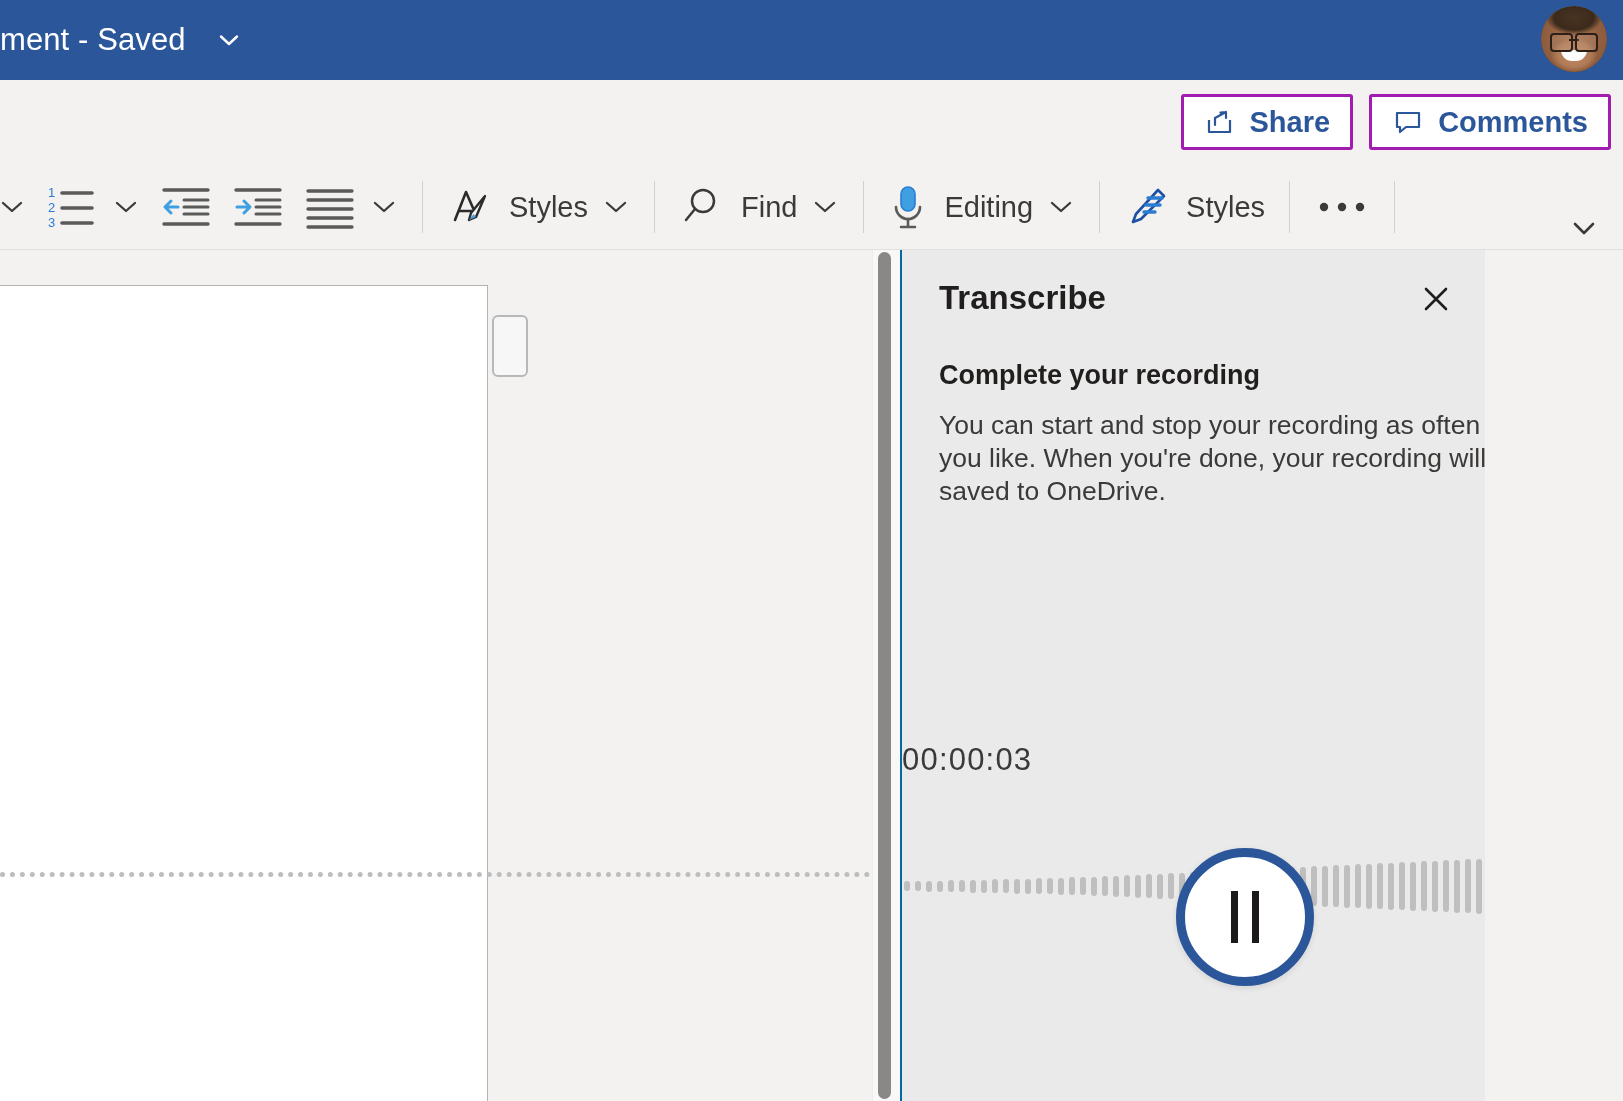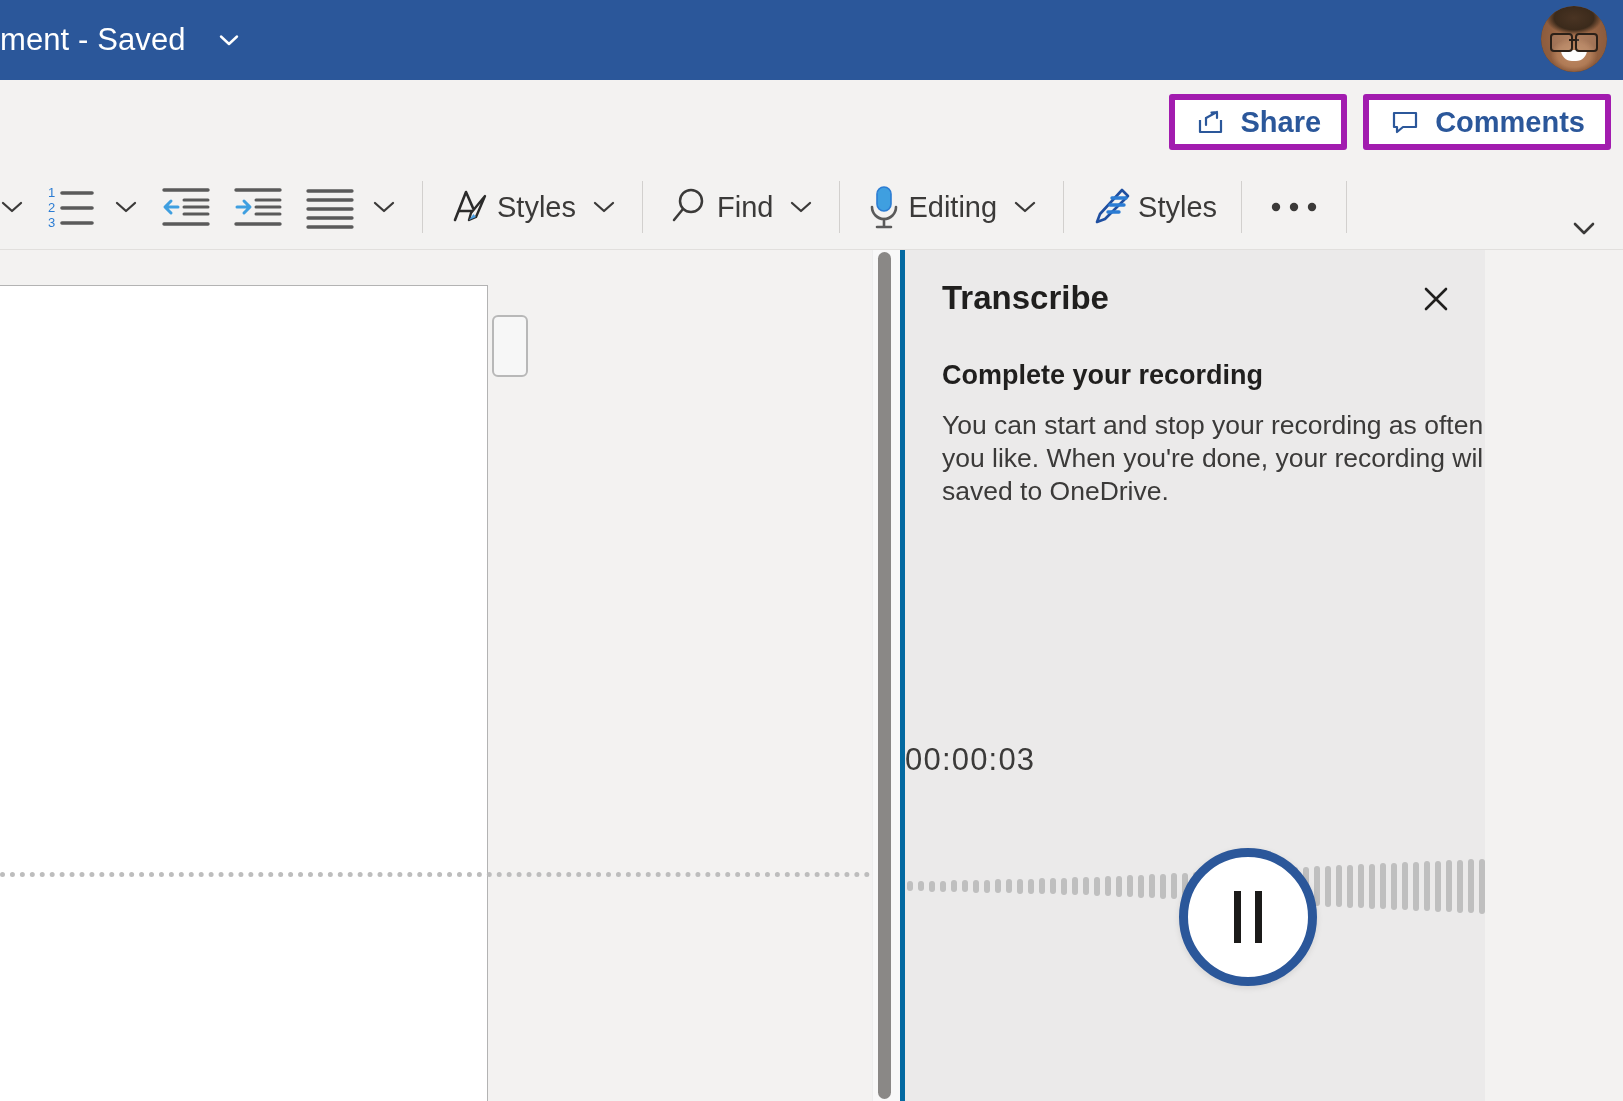--- a/index.html
+++ b/index.html
@@ -142,21 +142,21 @@
   .right-btns {
     position: absolute;
     right: 12px;
     top: 14px;
     display: flex;
     align-items: center;
     gap: 16px;
   }
   .pill-btn {
     height: 56px;
-    border: 6px solid #a21caf;
+    border: 3px solid #a21caf;
     background: #ffffff;
     border-radius: 3px;
     display: flex;
     align-items: center;
     padding: 0 20px;
     cursor: pointer;
     box-sizing: border-box;
   }
   .pill-btn .lbl {
     font-size: 29px;
@@ -184,21 +184,21 @@
     align-items: center;
     height: 60px;
     padding: 0 10px;
     cursor: pointer;
     border-radius: 3px;
   }
   .tool .ico { display:flex; align-items:center; justify-content:center; }
   .tool .lbl {
     font-size: 29px;
     color: #3b3a39;
-    margin-left: 4px;
+    margin-left: 16px;
     white-space: nowrap;
   }
   .tool .chev { margin-left: 14px; display:flex; align-items:center; }
   .sep {
     width: 1px;
     height: 52px;
     background: #d2d0ce;
     margin: 0 14px;
   }
   .ribbon-collapse {
@@ -264,21 +264,21 @@
     border-radius: 7px;
   }
 
   
   .pane {
     position: absolute;
     left: 900px; top: 250px;
     width: 585px;
     height: 851px;
     background: #ebeaea;
-    border-left: 5px solid #0369a1;
+    border-left: 2px solid #0369a1;
     box-sizing: border-box;
     overflow: hidden;
   }
   .pane-header {
     position: absolute;
     left: 0; top: 0;
     width: 723px;
     height: 96px;
     display: flex;
     align-items: center;

